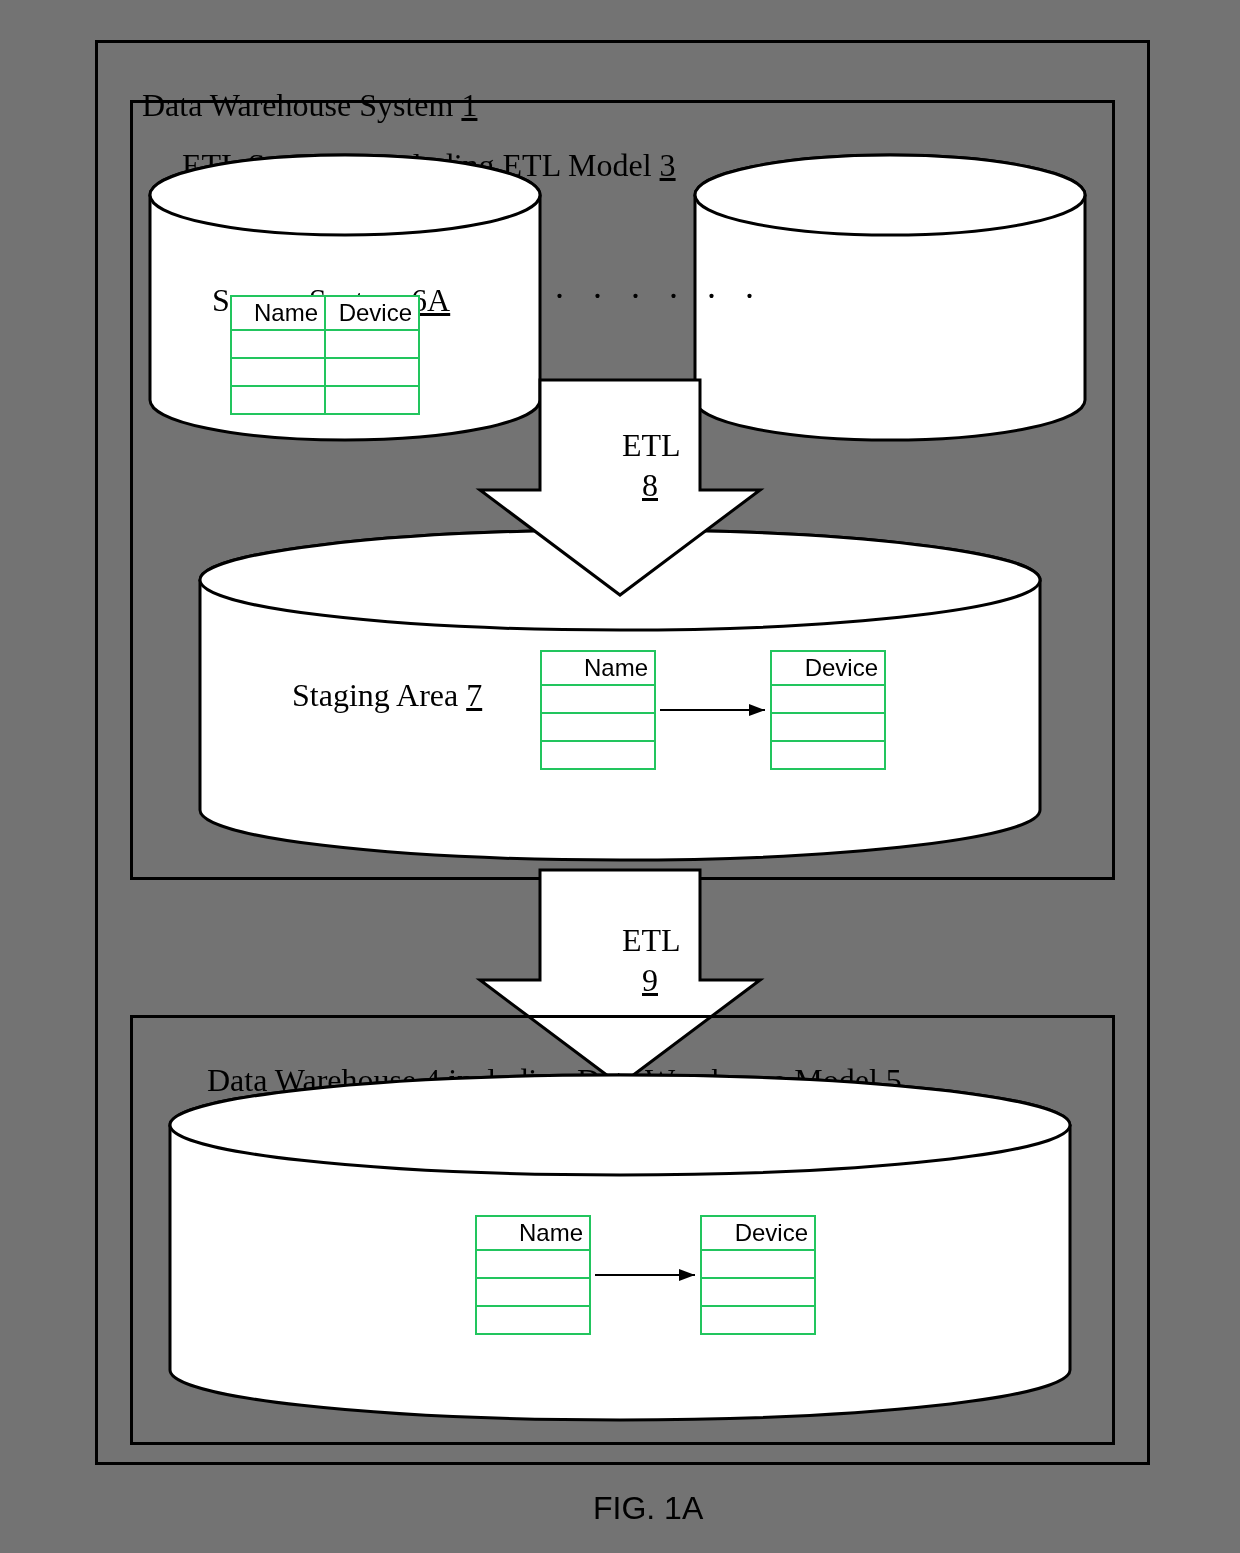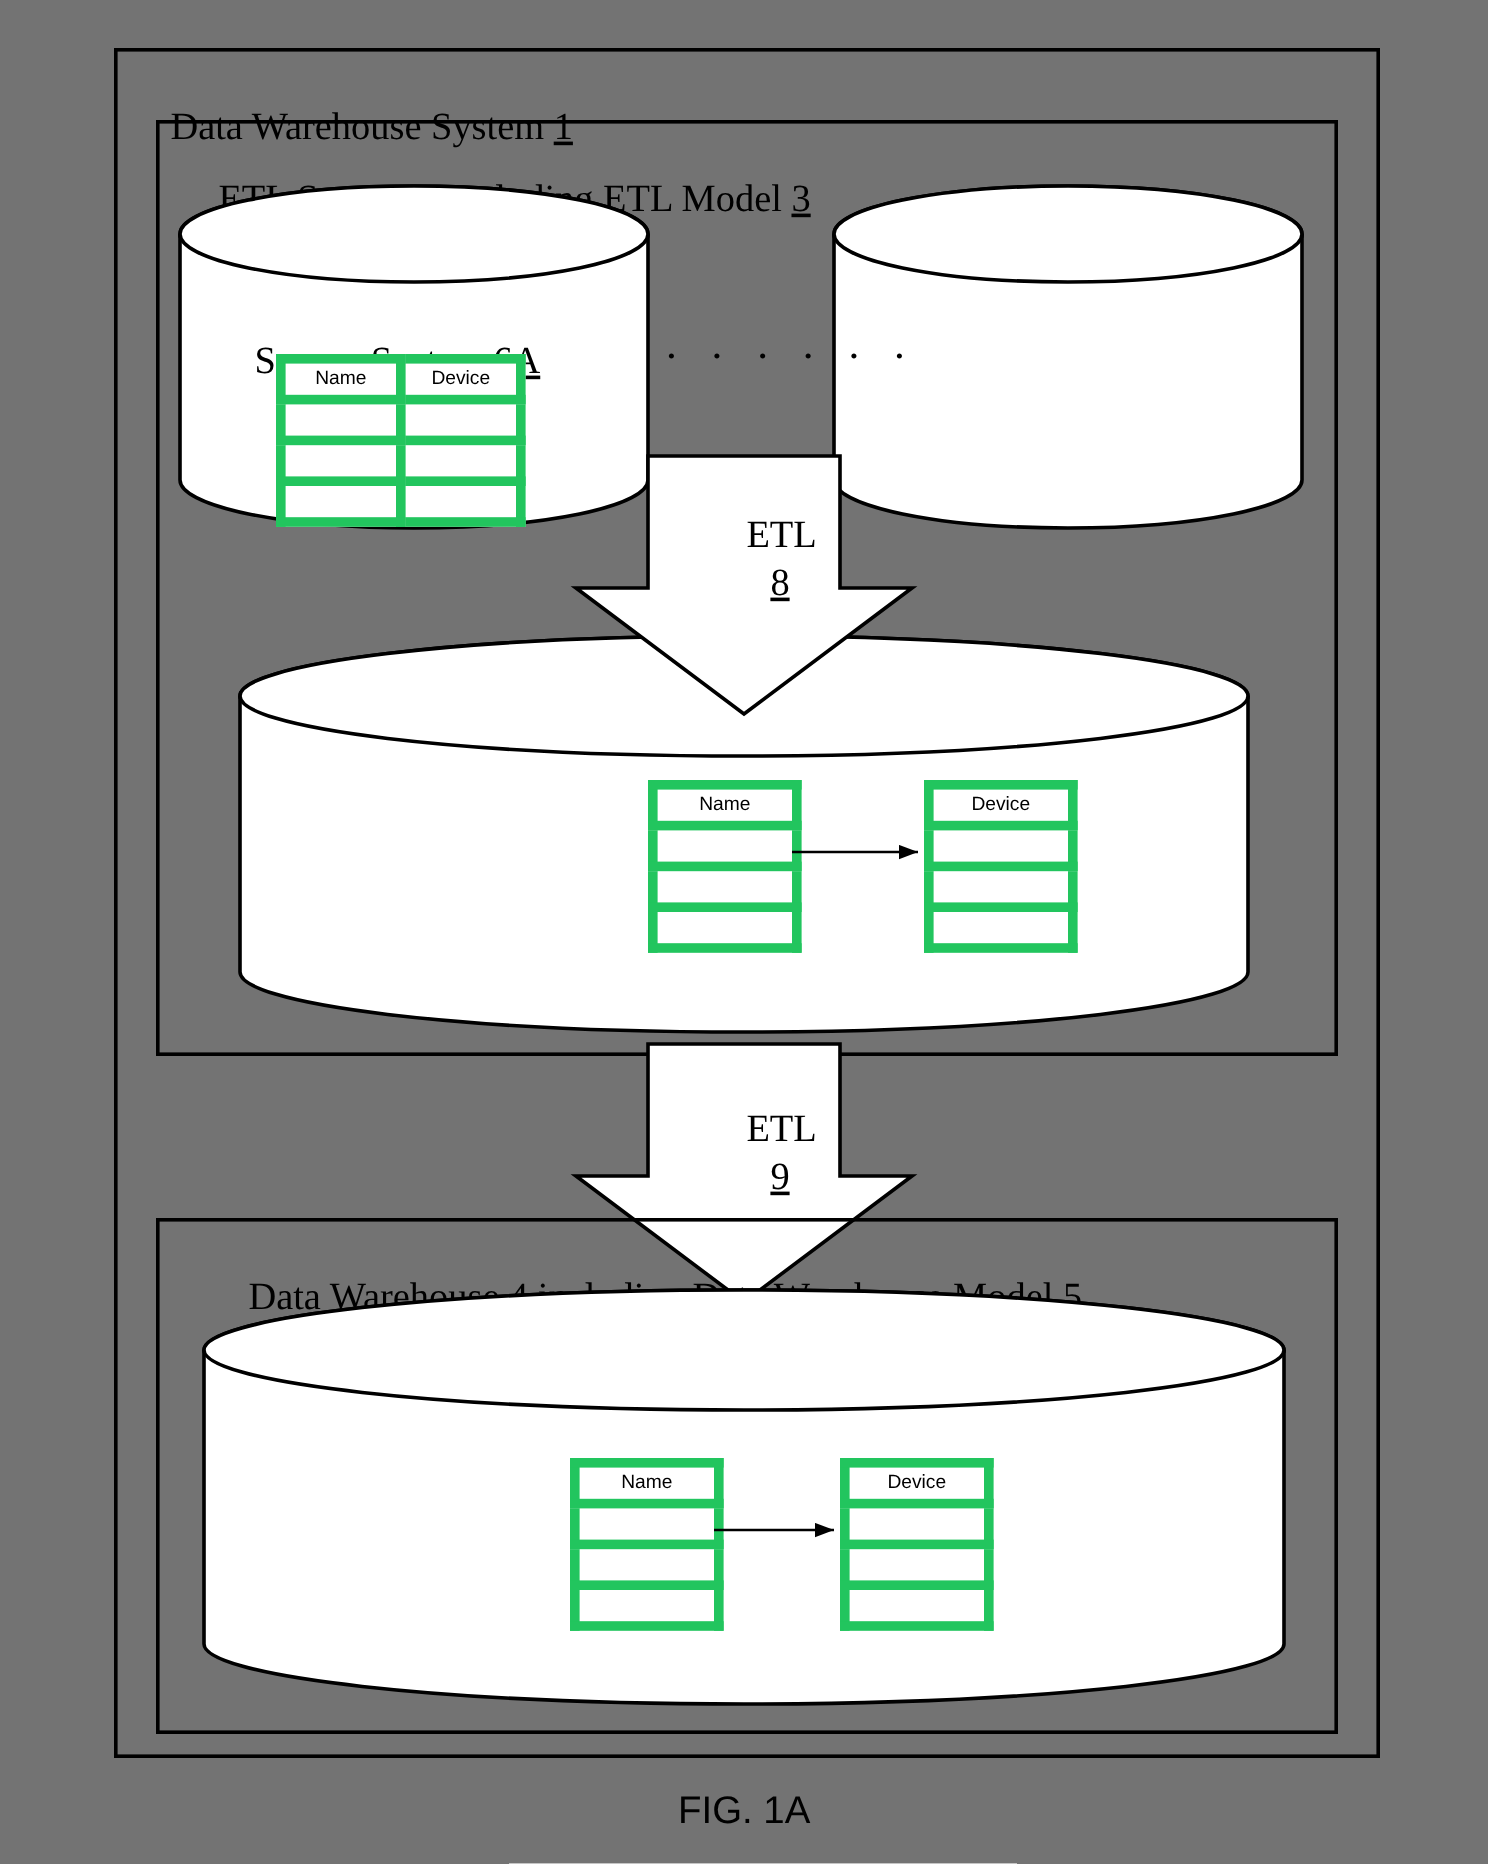--- a/index.html
+++ b/index.html
@@ -23,37 +23,38 @@
   .label {
     position: absolute;
     font-size: 32px;
     color: #000;
     white-space: pre;
   }
   .u { text-decoration: underline; }
   .figcap {
     font-family: Arial, Helvetica, sans-serif;
     font-size: 32px;
+    margin-left: 28px;
   }
   svg.layer {
     position: absolute;
     left: 0; top: 0;
     overflow: visible;
   }
   table.mini {
     position: absolute;
     border-collapse: collapse;
     background: #fff;
   }
   table.mini td, table.mini th {
-    border: 8px solid #22c55e;
+    border: 2px solid #22c55e;
     font-family: Arial, Helvetica, sans-serif;
-    font-size: 16px;
+    font-size: 24px;
     font-weight: normal;
-    text-align: center;
+    text-align: right;
     padding: 2px 6px;
     height: 22px;
     box-sizing: content-box;
   }
   table.mini th { height: 22px; }
   .dots {
     position: absolute;
     font-size: 36px;
     letter-spacing: 10px;
   }
@@ -109,20 +110,23 @@
     <ellipse cx="890" cy="195" rx="195" ry="40" fill="#fff" stroke="#000" stroke-width="3"></ellipse>
   </svg>
 
   <div class="dots" style="left:555px; top:265px;">. . . . . .</div>
 
   <svg class="layer" width="1240" height="1553">
     <ellipse cx="620" cy="580" rx="420" ry="50" fill="#fff" stroke="#000" stroke-width="3"></ellipse>
     <path d="M200 580 L200 810 A420 50 0 0 0 1040 810 L1040 580" fill="#fff" stroke="#000" stroke-width="3"></path>
     <ellipse cx="620" cy="580" rx="420" ry="50" fill="#fff" stroke="#000" stroke-width="3"></ellipse>
   </svg>
+  <div class="label" style="left:260px; top:640px;">
+    <span>Staging Area </span><span class="u">7</span>
+  </div>
 
   <svg class="layer" width="1240" height="1553">
     <polygon points="540,380 700,380 700,490 760,490 620,595 480,490 540,490" fill="#fff" stroke="#000" stroke-width="3"></polygon>
   </svg>
   <div class="label" style="left:590px; top:390px; text-align:center; width:60px;">
     <span>ETL</span>
   </div>
   <div class="label" style="left:610px; top:430px;">
     <span class="u">8</span>
   </div>

